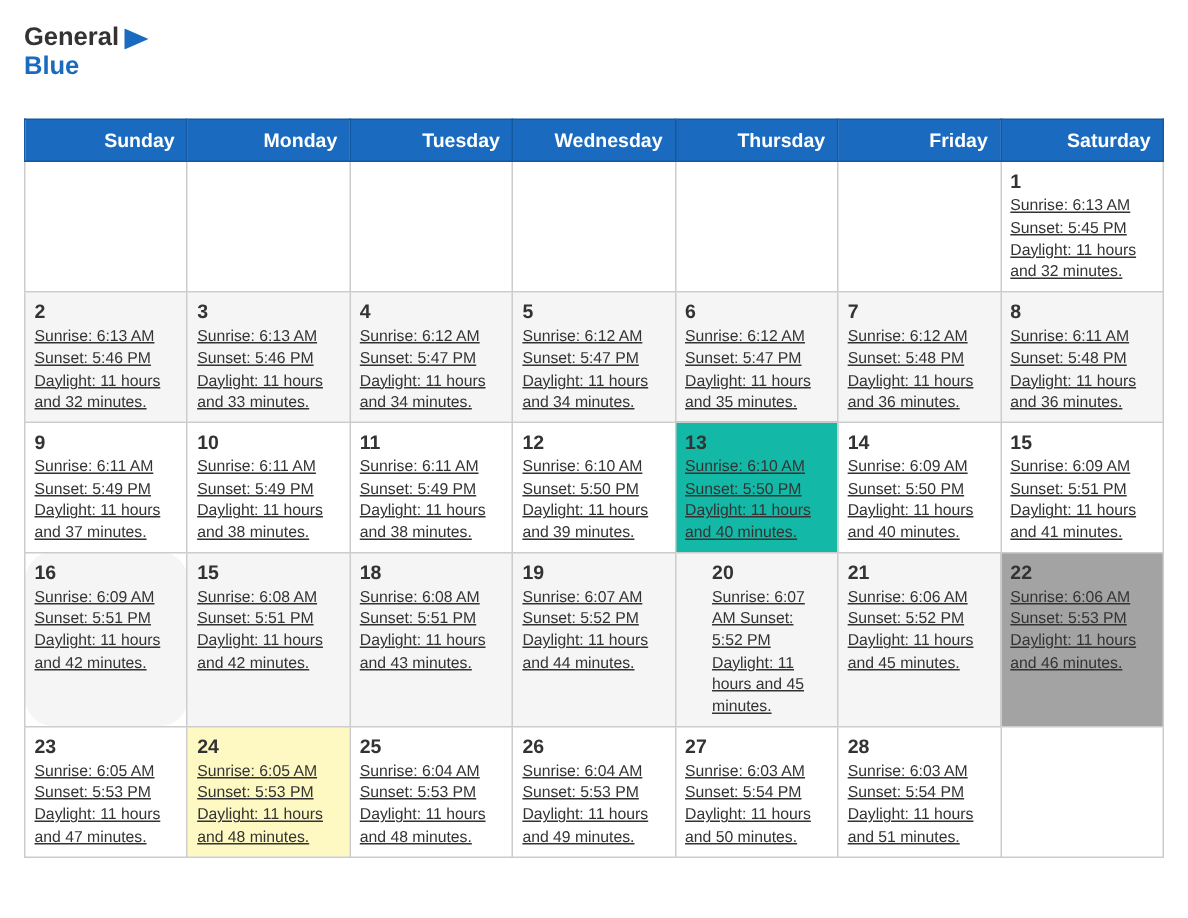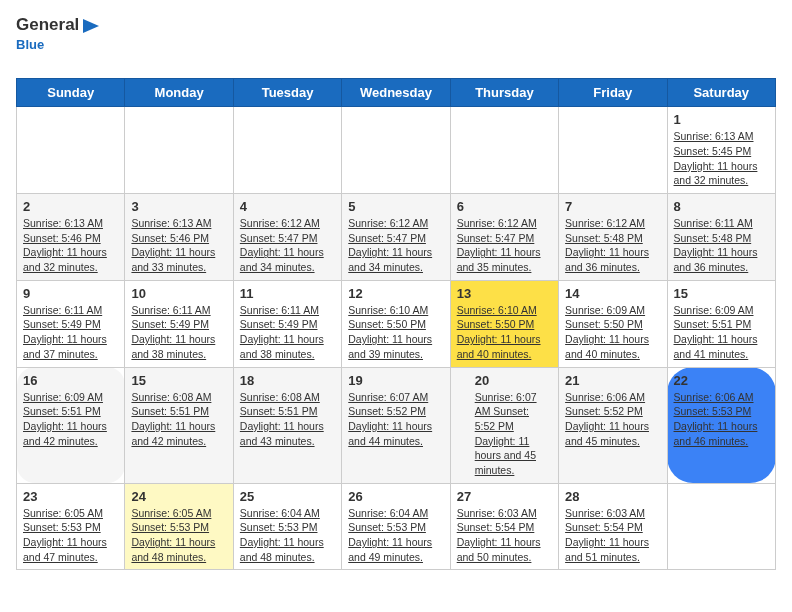--- a/index.html
+++ b/index.html
@@ -34,21 +34,21 @@
       color: #555;
     }
     .calendar {
       width: 100%;
       border-collapse: collapse;
       border: 1px solid #ccc;
     }
     .calendar th {
       background: #1a6bbf;
       color: #fff;
-      text-align: center;
+      text-align: right;
       padding: 6px 8px;
       font-size: 13px;
       border: 1px solid #1558a0;
     }
     .calendar td {
       vertical-align: top;
       border: 1px solid #ccc;
       padding: 5px 6px;
       width: 108px;
       min-height: 90px;
@@ -78,21 +78,21 @@
 </head>
 <body>
 
 <div class="header">
   <div class="logo">
   <div style="line-height:1.1;">
     <span style="font-size:17px;font-weight:bold;color:#333;">General</span><svg style="display:inline-block;vertical-align:middle;margin-left:2px;" width="18" height="14" viewBox="0 0 18 14">
           <polygon points="2,0 18,7 2,14" fill="#1a6bbf"></polygon>
         </svg>
     <br>
-    <span style="font-size:13px;font-weight:bold;color:#1a6bbf;">Blue</span>
+    <span style="font-size:17px;font-weight:bold;color:#1a6bbf;">Blue</span>
   </div>
 </div>
   <div class="title-block">
     <div class="month-title"></div>
     <div class="location"></div>
   </div>
 </div>
 
 <table class="calendar">
   <thead>
@@ -183,21 +183,21 @@
           <div class="day-info">Sunrise: 6:11 AM
 Sunset: 5:49 PM
 Daylight: 11 hours and 38 minutes.</div>
         </td>
         <td style="background: rgb(255, 255, 255);">
           <span class="day-number">12</span>
           <div class="day-info">Sunrise: 6:10 AM
 Sunset: 5:50 PM
 Daylight: 11 hours and 39 minutes.</div>
         </td>
-        <td style="background: #fde047;">
+        <td style="background: #14b8a6;">
           <span class="day-number">13</span>
           <div class="day-info">Sunrise: 6:10 AM
 Sunset: 5:50 PM
 Daylight: 11 hours and 40 minutes.</div>
         </td>
         <td style="background: rgb(255, 255, 255);">
           <span class="day-number">14</span>
           <div class="day-info">Sunrise: 6:09 AM
 Sunset: 5:50 PM
 Daylight: 11 hours and 40 minutes.</div>
@@ -239,21 +239,21 @@
           <div class="day-info">Sunrise: 6:07 AM
 Sunset: 5:52 PM
 Daylight: 11 hours and 45 minutes.</div>
         </td>
         <td style="background: rgb(245, 245, 245);">
           <span class="day-number">21</span>
           <div class="day-info">Sunrise: 6:06 AM
 Sunset: 5:52 PM
 Daylight: 11 hours and 45 minutes.</div>
         </td>
-        <td style="background: #3b82f6; border-radius: 26px;">
+        <td style="background: #a3a3a3;">
           <span class="day-number">22</span>
           <div class="day-info">Sunrise: 6:06 AM
 Sunset: 5:53 PM
 Daylight: 11 hours and 46 minutes.</div>
         </td>
       </tr>
       <tr>
         <td style="background: rgb(255, 255, 255);">
           <span class="day-number">23</span>
           <div class="day-info">Sunrise: 6:05 AM

